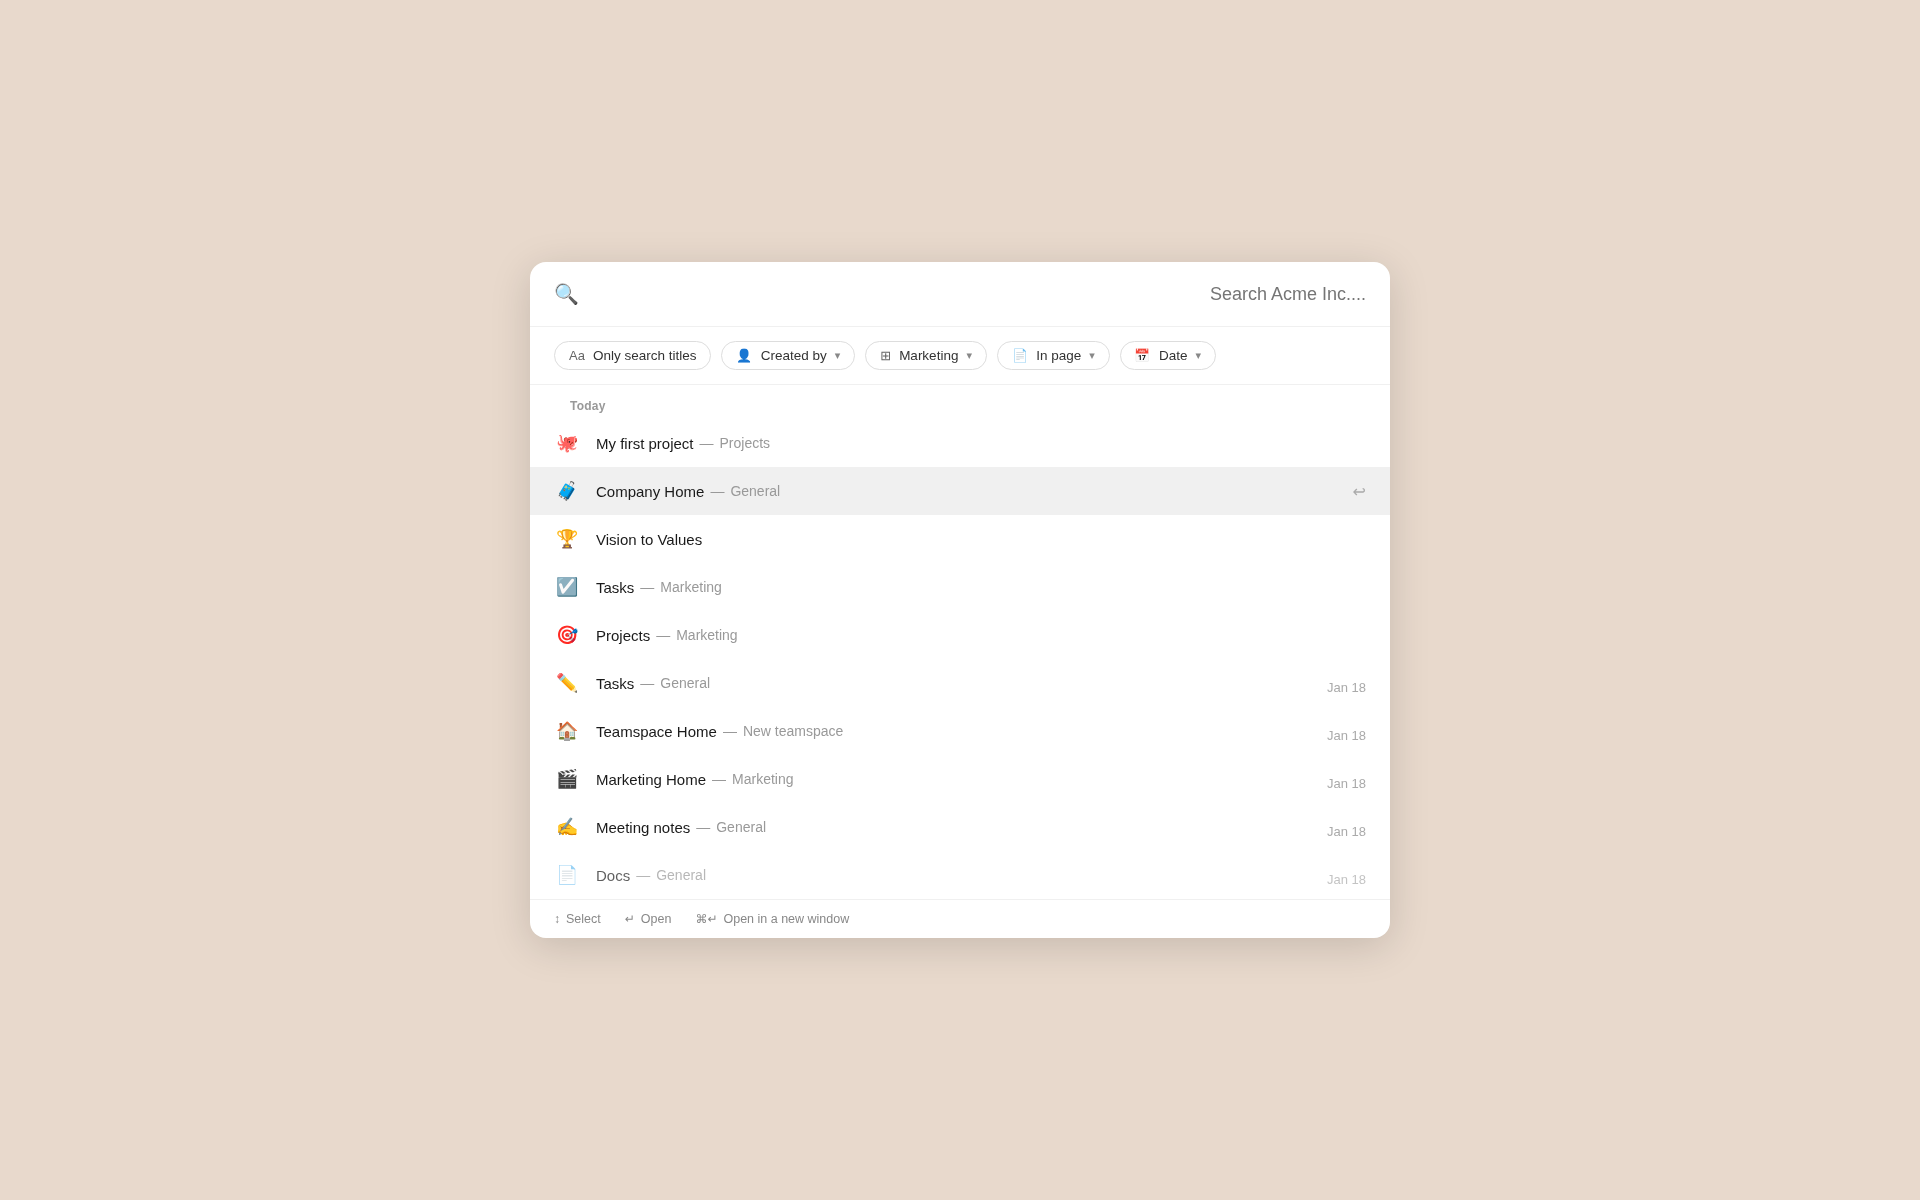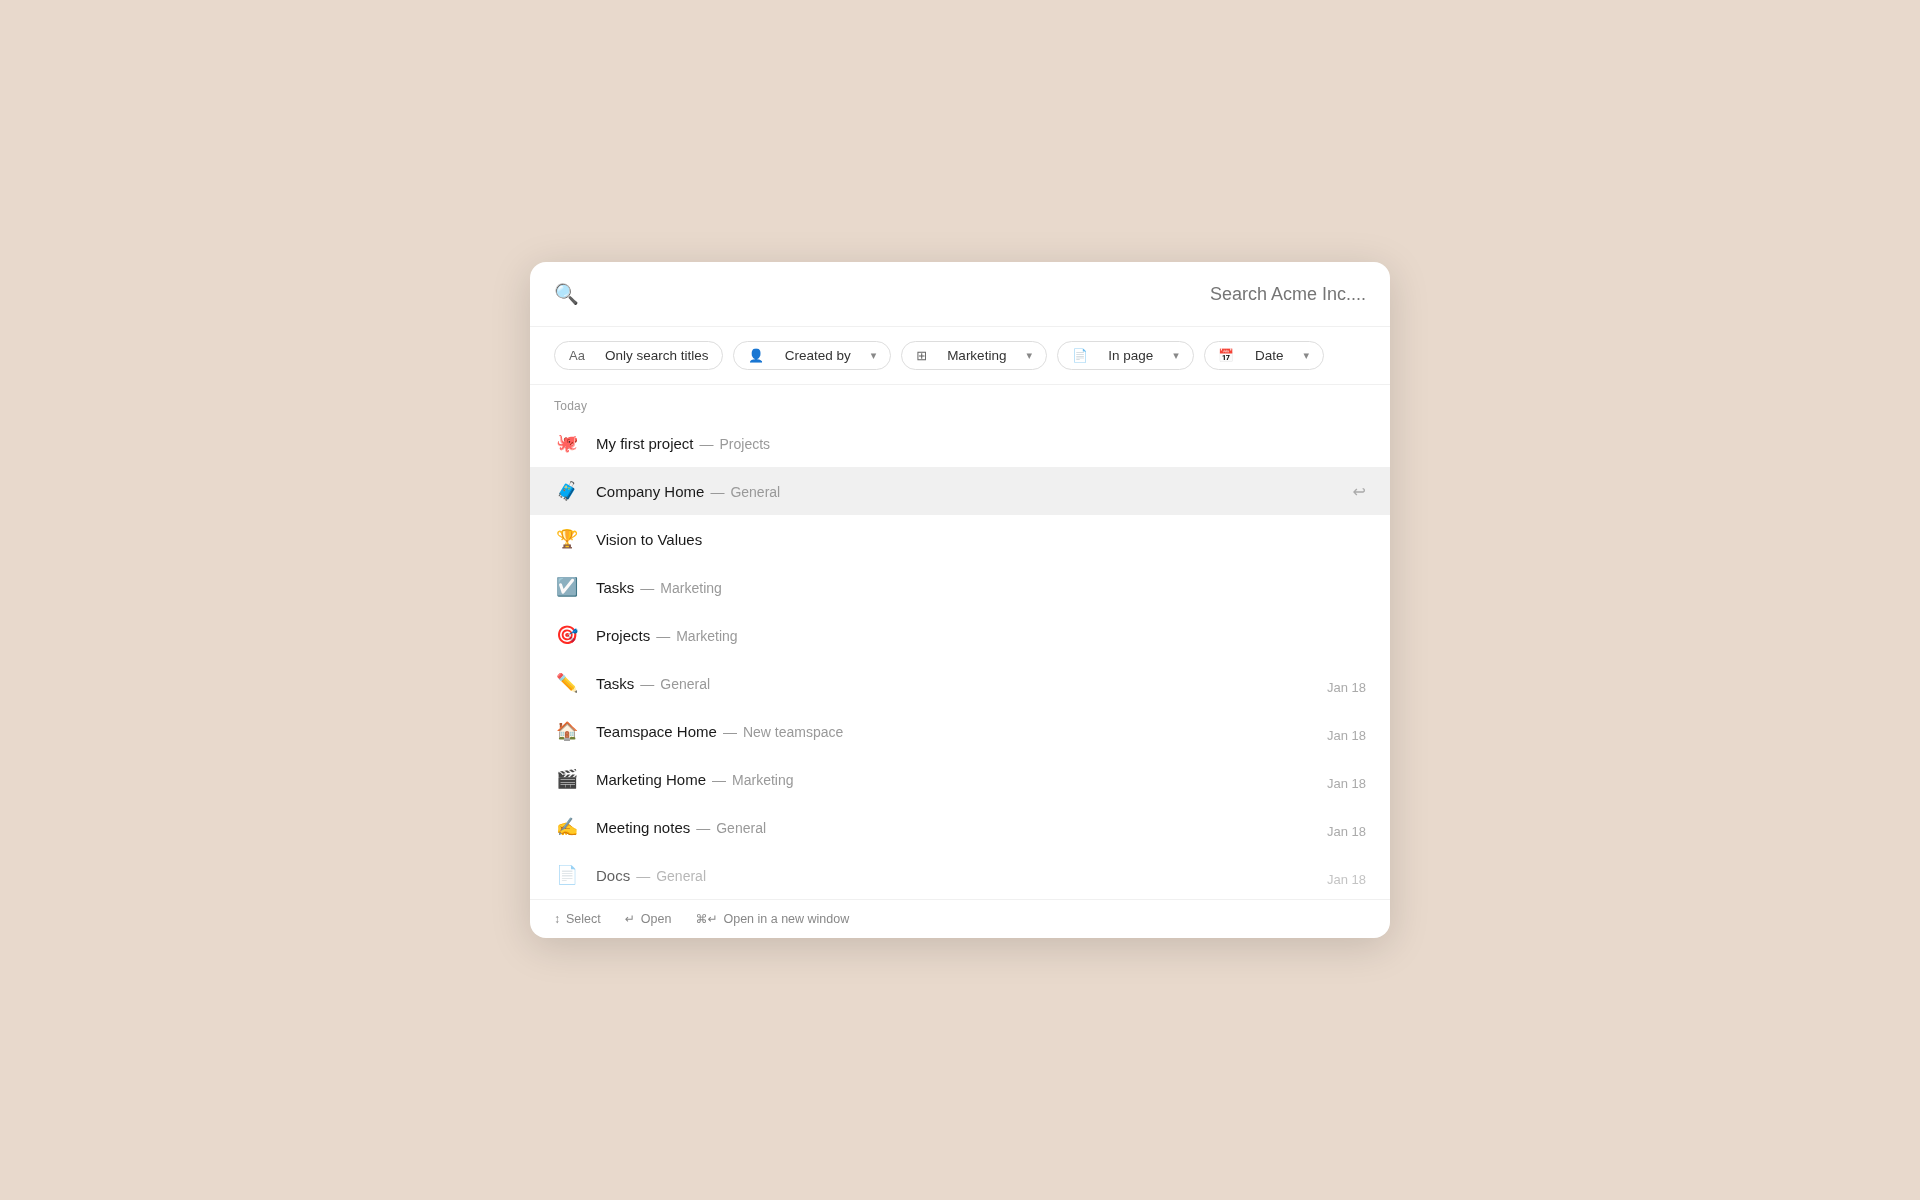--- a/index.html
+++ b/index.html
@@ -50,21 +50,21 @@
       align-items: center;
       gap: 10px;
       padding: 14px 24px;
       border-bottom: 1px solid #f0f0f0;
       flex-wrap: wrap;
     }
 
     .filter-btn {
       display: flex;
       align-items: center;
-      gap: 20px;
+      gap: 8px;
       padding: 6px 14px;
       border: 1.5px solid #ddd;
       border-radius: 20px;
       background: #fff;
       font-size: 13.5px;
       color: #333;
       cursor: pointer;
       white-space: nowrap;
     }
 
@@ -72,23 +72,23 @@
       font-size: 13px;
       color: #666;
     }
 
     .chevron {
       font-size: 11px;
       color: #888;
     }
 
     .section-label {
-      padding: 14px 24px 6px;
+      padding: 14px 40px 6px;
       font-size: 12px;
-      font-weight: 400;
+      font-weight: 700;
       color: #999;
       letter-spacing: 0.02em;
     }
 
     .result-item {
       display: flex;
       align-items: center;
       padding: 10px 24px;
       cursor: pointer;
       position: relative;
@@ -157,21 +157,21 @@
       color: #888;
     }
 
     .footer-key {
       font-size: 12px;
       color: #888;
     }
 
     .item-text-group {
       display: flex;
-      align-items: flex-end;
+      align-items: flex-start;
       flex: 1;
       overflow: hidden;
     }
 
     .docs-item {
       opacity: 0.7;
     }
   </style>
 </head>
 <body>

